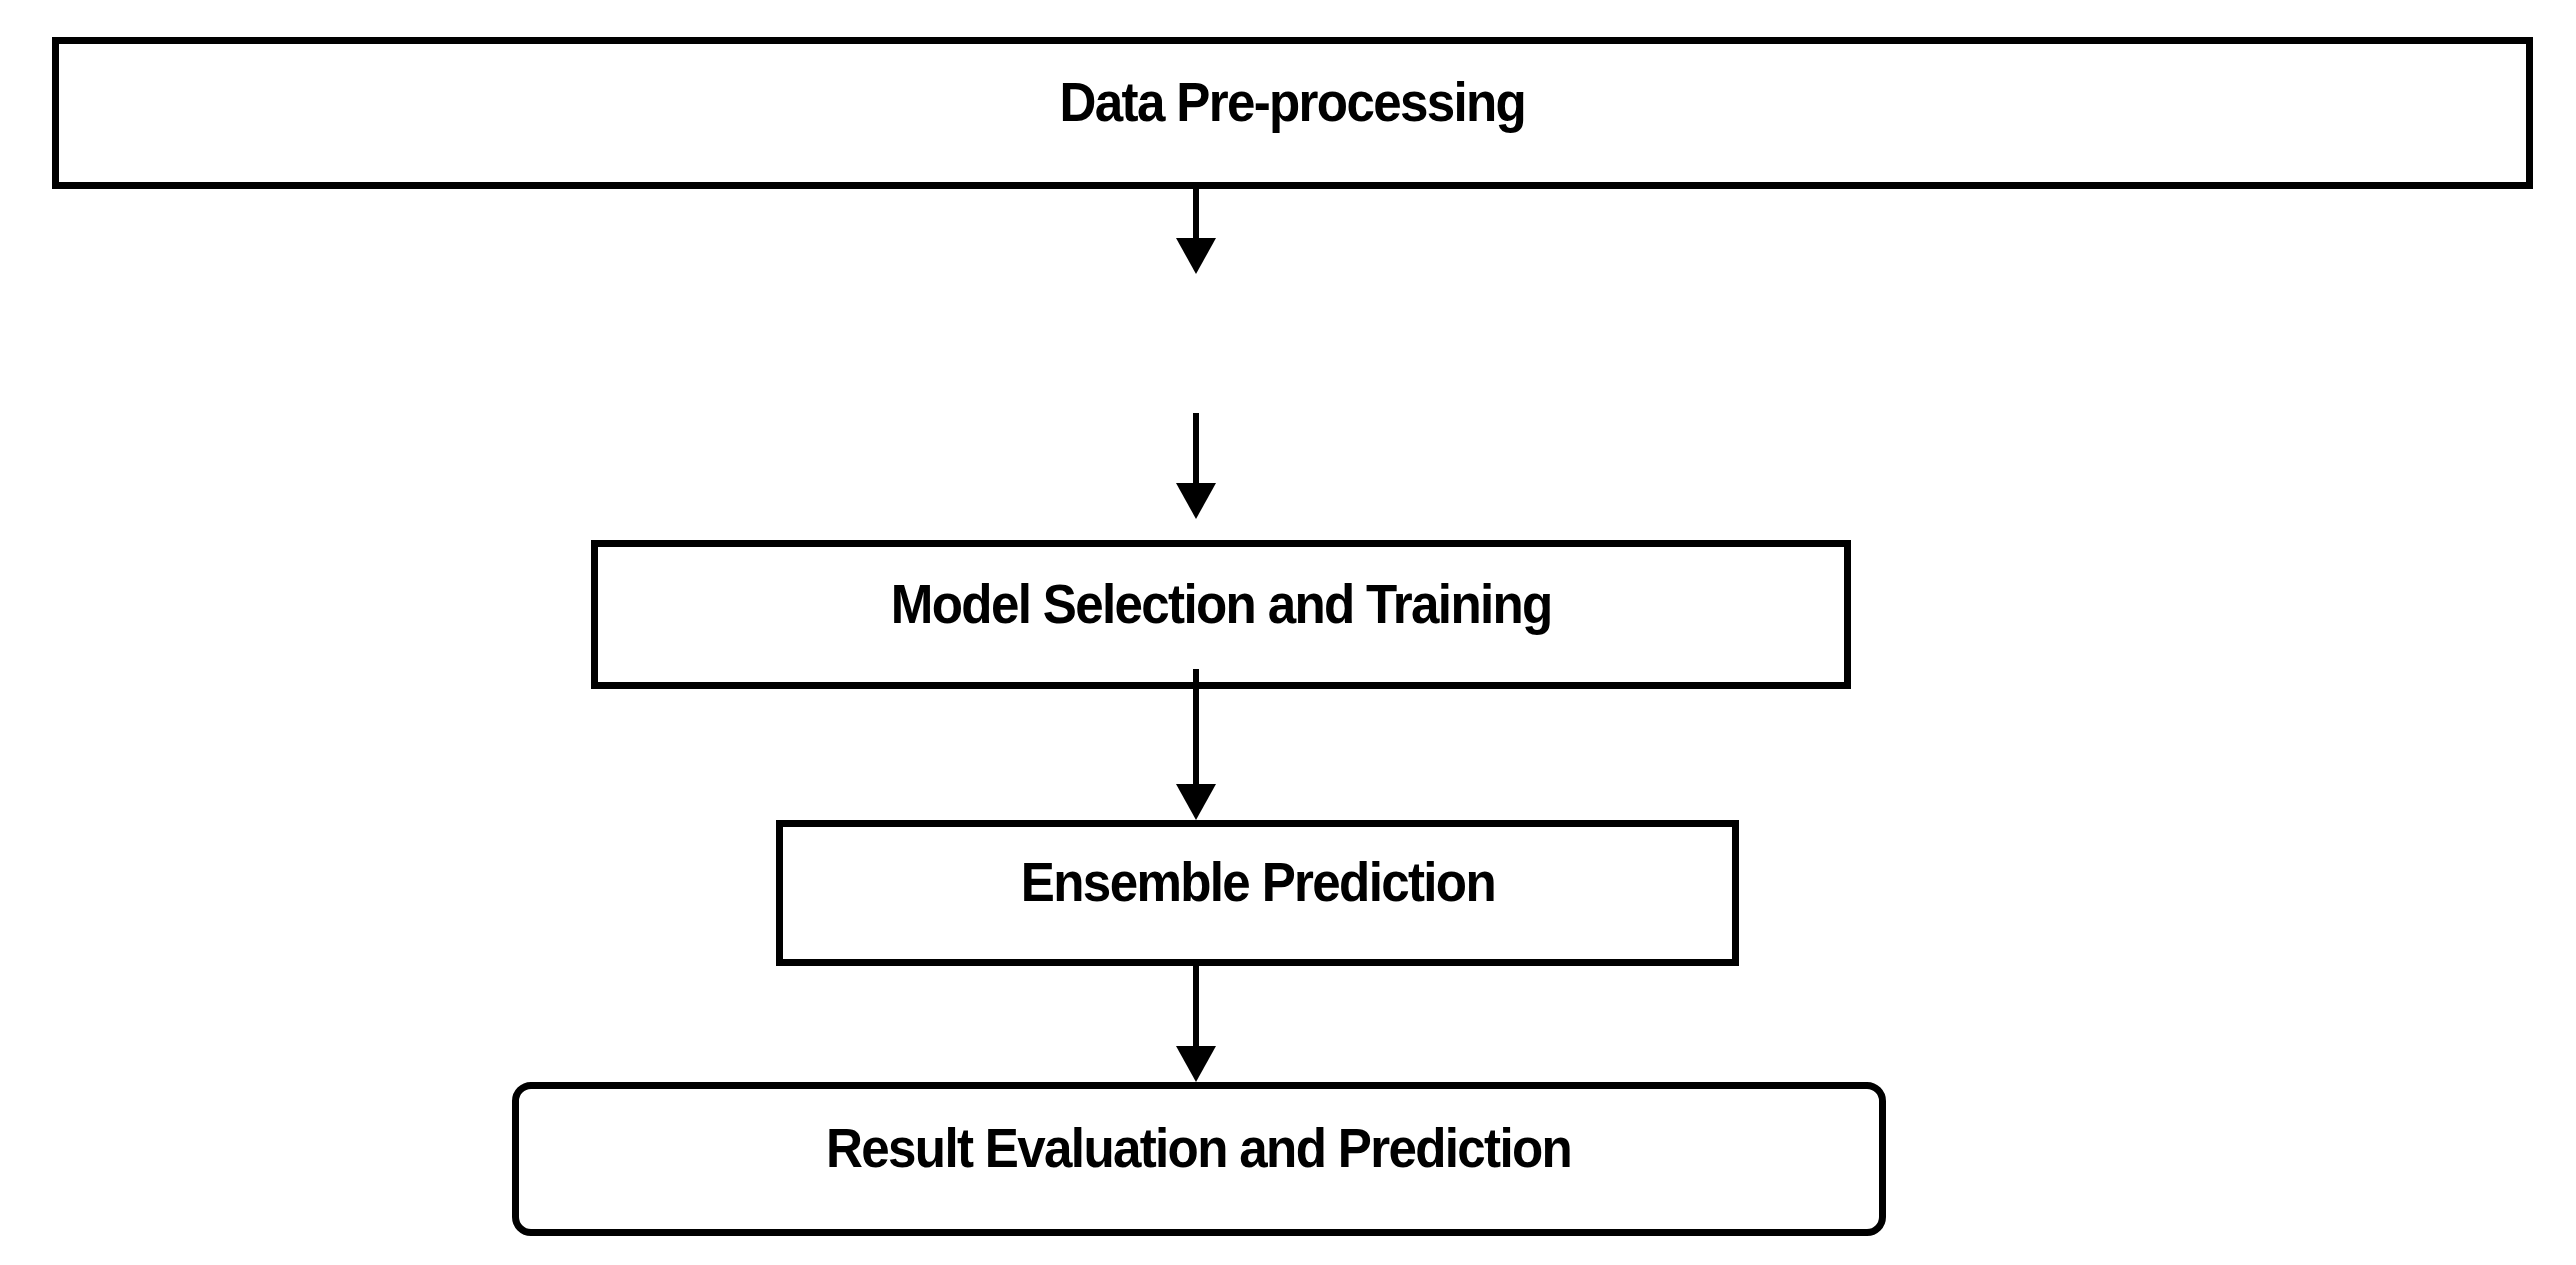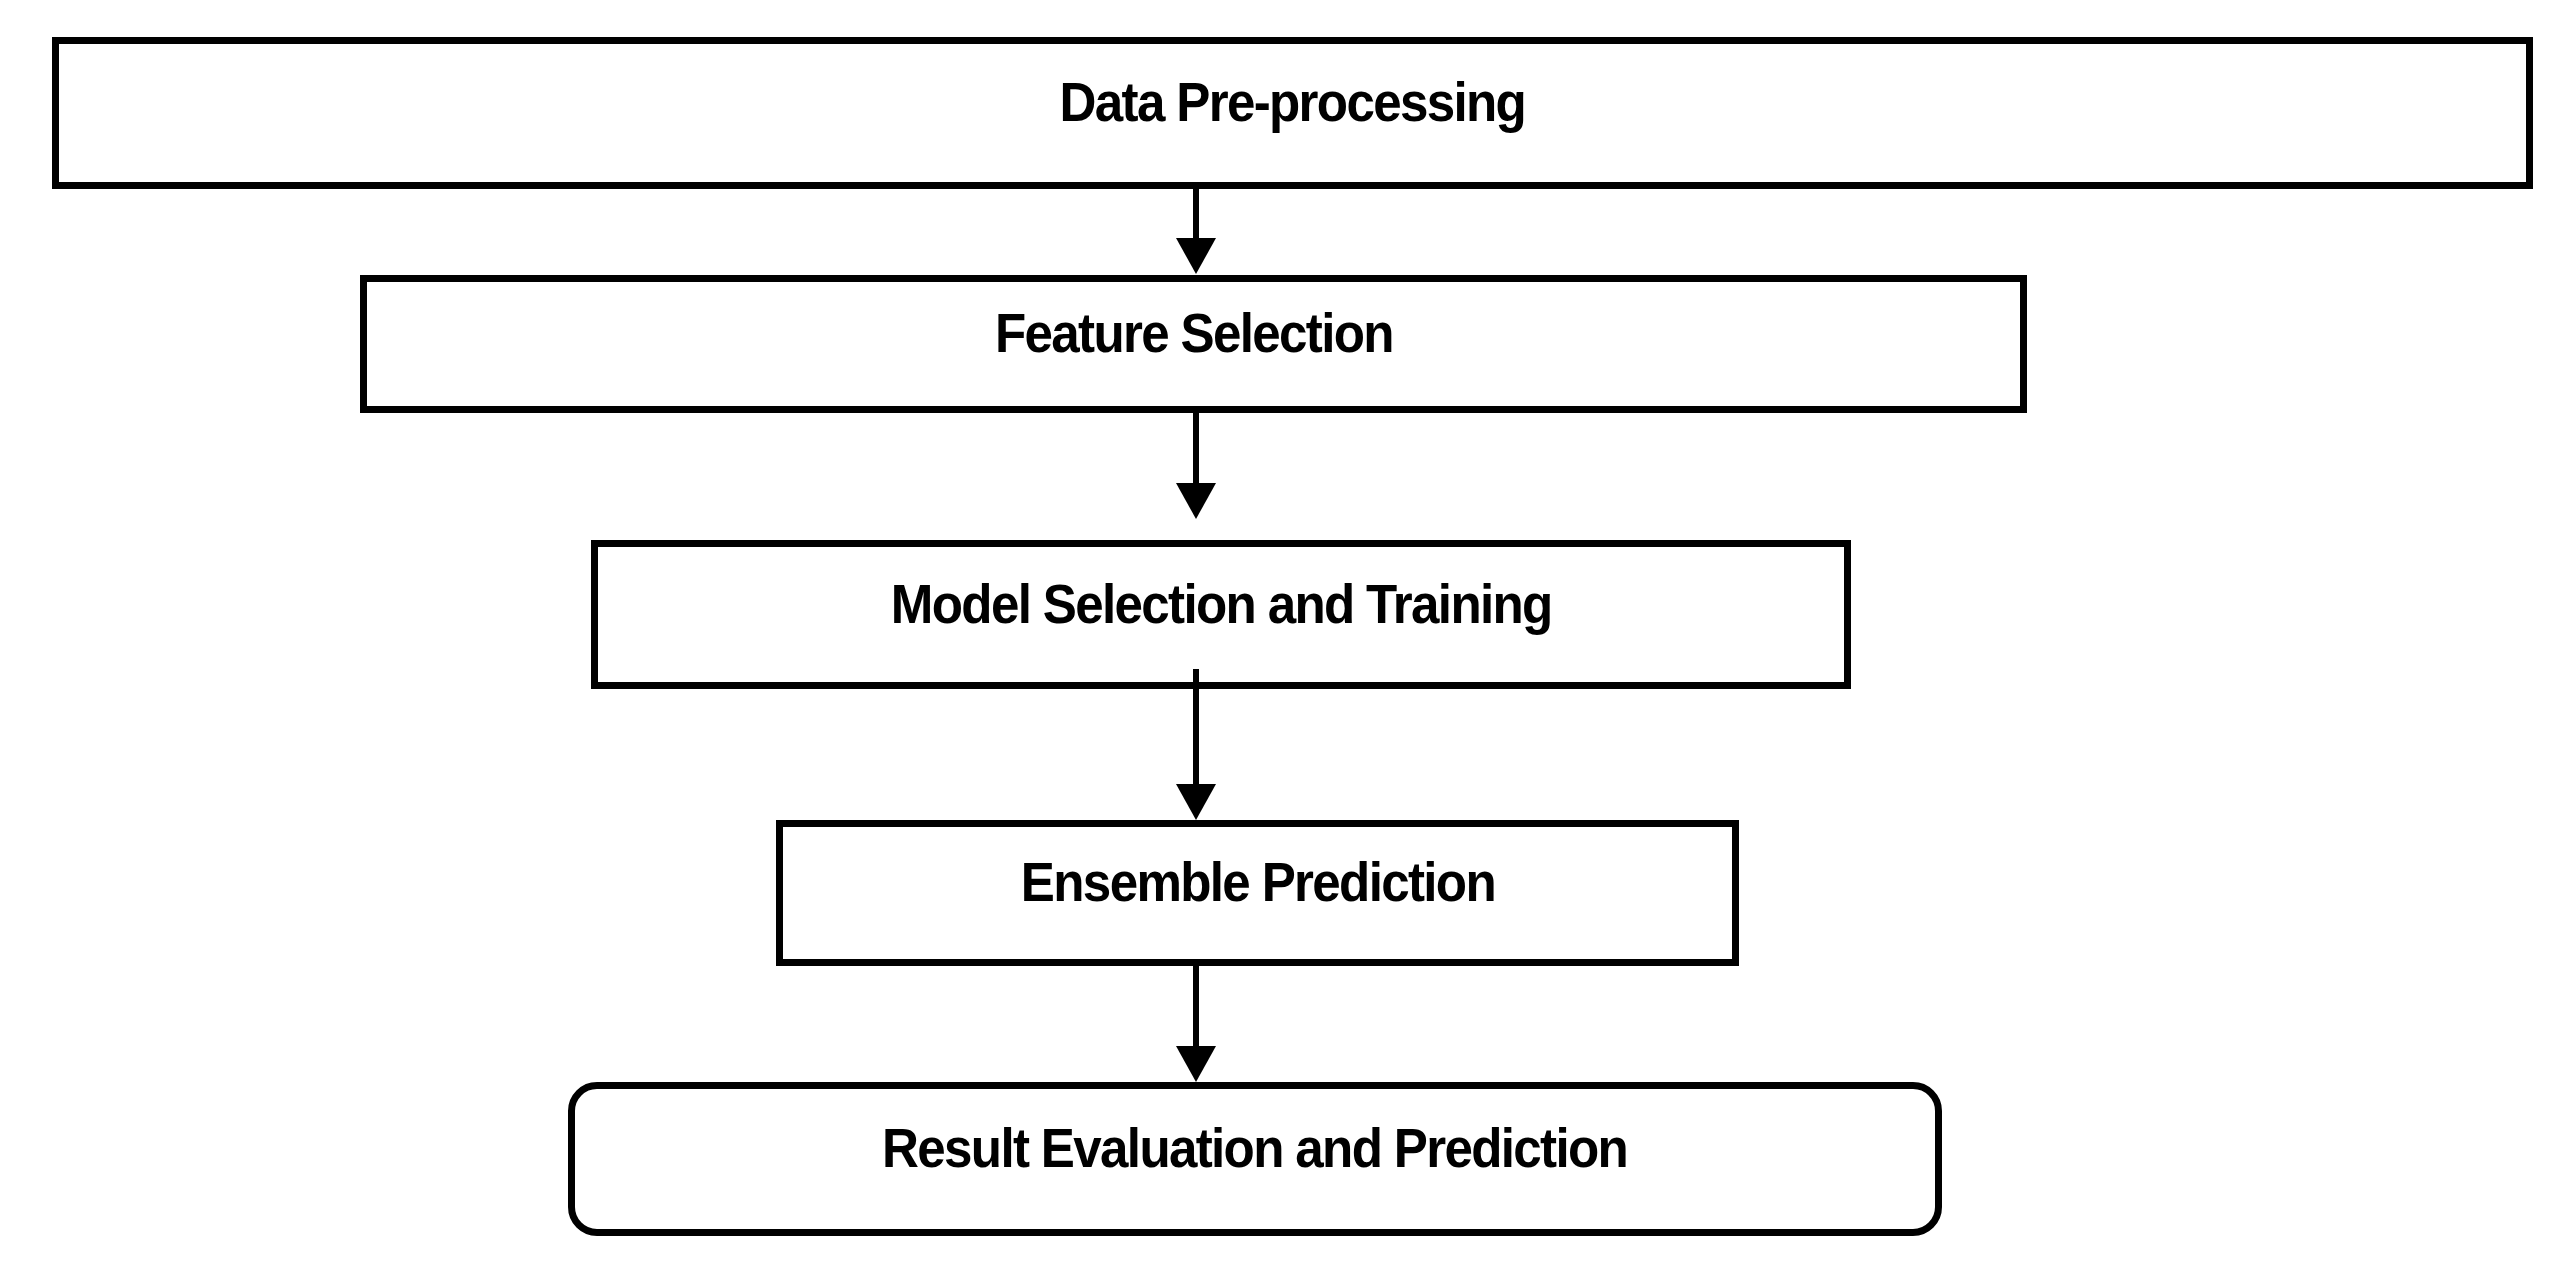--- a/index.html
+++ b/index.html
@@ -25,21 +25,21 @@
     font-weight: 700;
     letter-spacing: -1.8px;
     color: #000000;
     white-space: nowrap;
     transform: translateY(-11px) scaleX(0.93);
   }
   .n1 { left: 52px;  top: 37px;   width: 2481px; height: 152px; }
   .n2 { left: 360px; top: 275px;  width: 1667px; height: 138px; }
   .n3 { left: 591px; top: 519px;  width: 1260px; height: 149px; margin-top: 21px; }
   .n4 { left: 776px; top: 820px;  width: 963px; height: 146px; }
-  .n5 { left: 568px; top: 1082px; width: 1374px; height: 154px; border-radius: 29px; }
+  .n5 { left: 512px; top: 1082px; width: 1374px; height: 154px; border-radius: 19px; }
 
   .arrow {
     position: absolute;
     left: 1176px;
     width: 40px;
     display: flex;
     flex-direction: column;
     align-items: center;
   }
   .arrow-line {
@@ -67,23 +67,20 @@
 
   <div class="node n1">
     <span class="node-label">Data Pre-processing</span>
   </div>
 
   <div class="arrow a1">
     <span class="arrow-line"></span>
     <span class="arrow-head"></span>
   </div>
 
-  <div class="node n2">
-    <span class="node-label">Feature Selection</span>
-  </div>
 
   <div class="arrow a2">
     <span class="arrow-line"></span>
     <span class="arrow-head"></span>
   </div>
 
   <div class="node n3">
     <span class="node-label">Model Selection and Training</span>
   </div>
 

